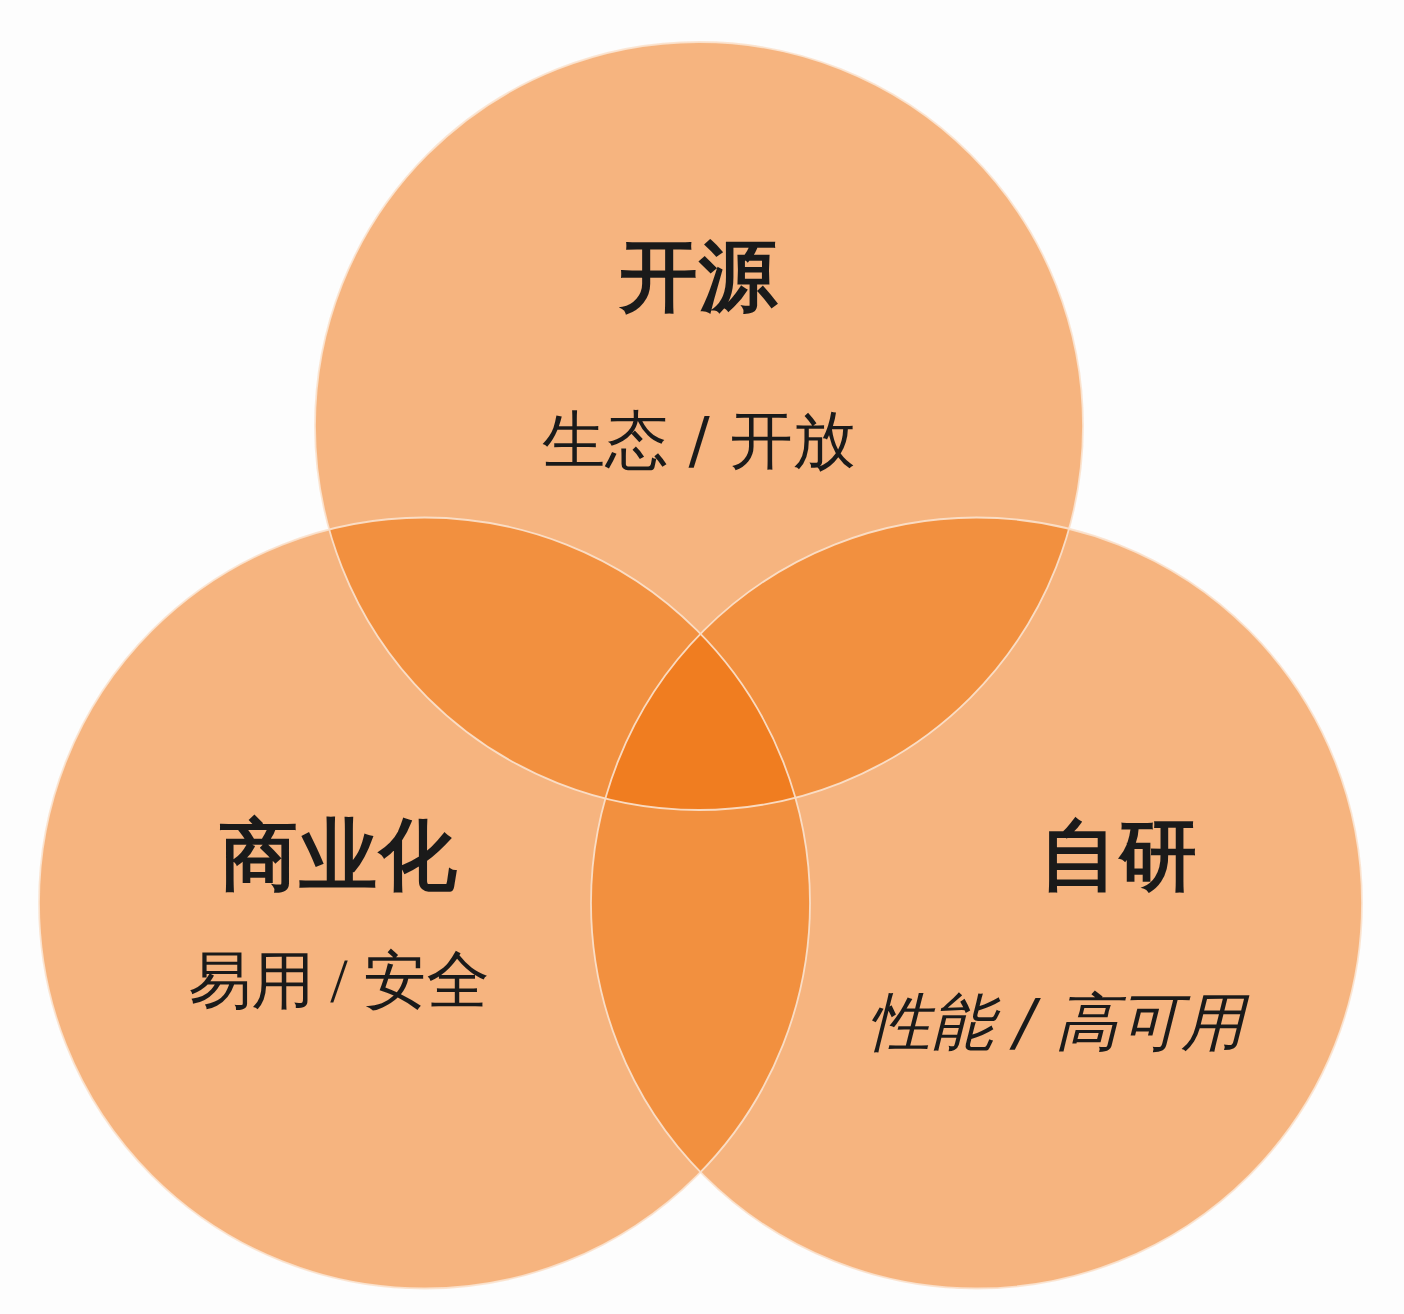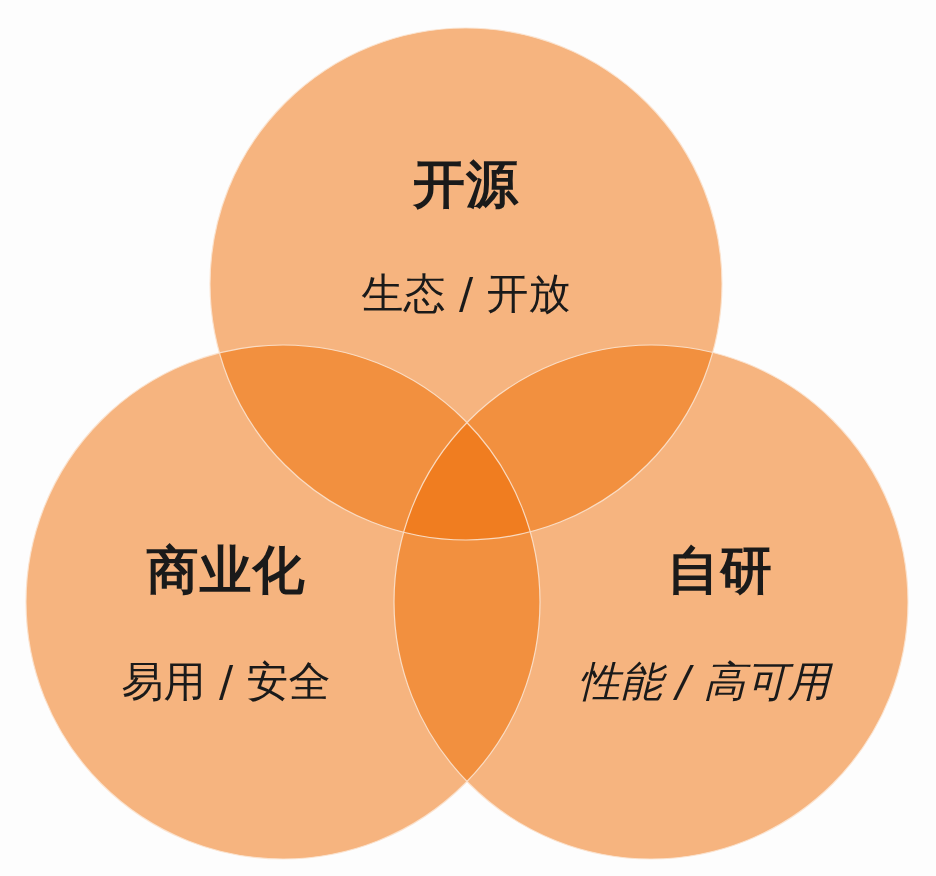--- a/index.html
+++ b/index.html
@@ -53,17 +53,17 @@
       <circle cx="466" cy="284" r="256"></circle>
       <circle cx="283" cy="602" r="257"></circle>
       <circle cx="651" cy="602" r="257"></circle>
     </g>
   </svg>
 
   <div class="label title" style="left:466px; top:150px;">开源</div>
   <div class="label sub" style="left:466px; top:266px;">生态 / 开放</div>
 
   <div class="label title" style="left:226px; top:536px;text-align:center;">商业化</div>
-  <div class="label sub" style="left:226px; top:654px;">易用 / 安全</div>
+  <div class="label sub" style="left:226px; top:626px;font-family:Liberation Serif, serif;">易用 / 安全</div>
 
-  <div class="label title" style="left:720px; top:536px;">自研</div>
+  <div class="label title" style="left:746px; top:536px;">自研</div>
   <div class="label sub" style="left:704px; top:654px;font-style:italic;">性能 / 高可用</div>
 </div>
 
 </body></html>

